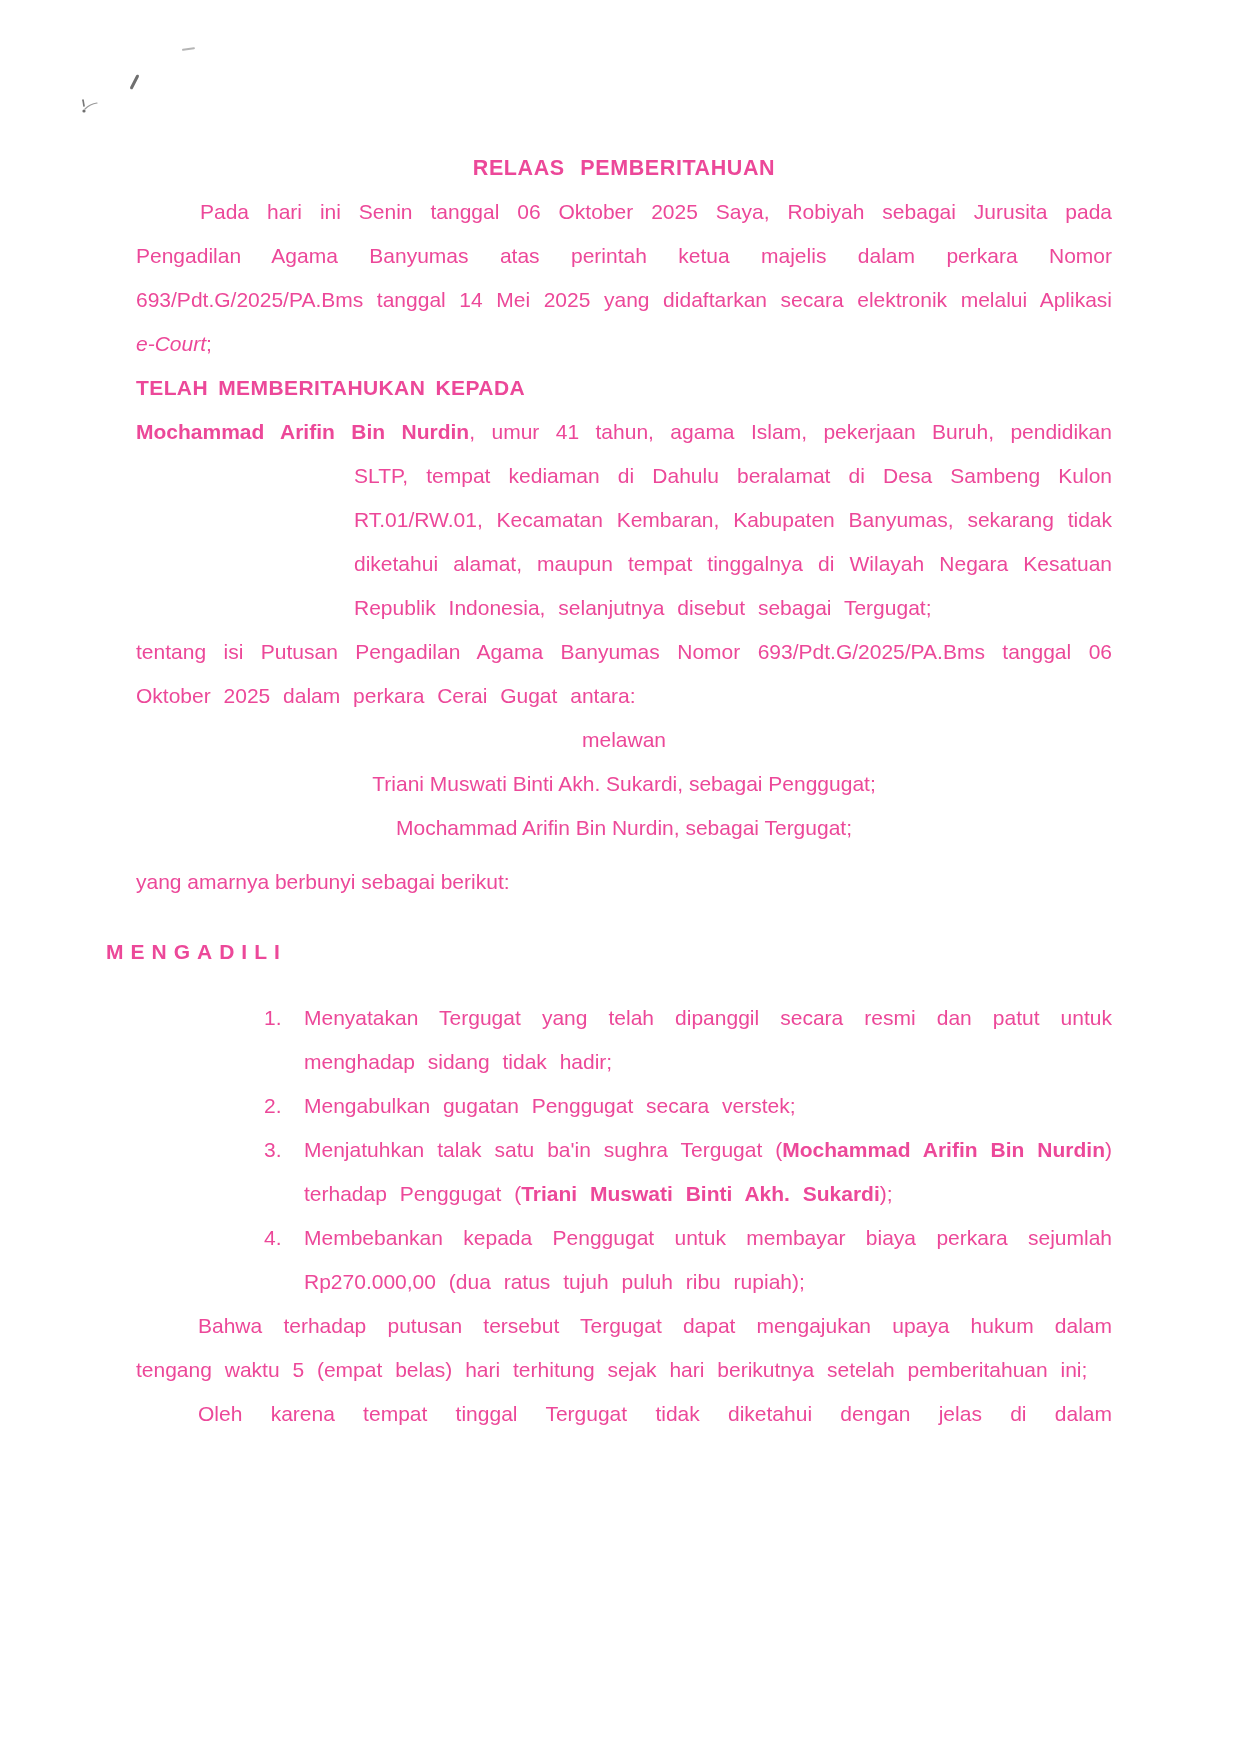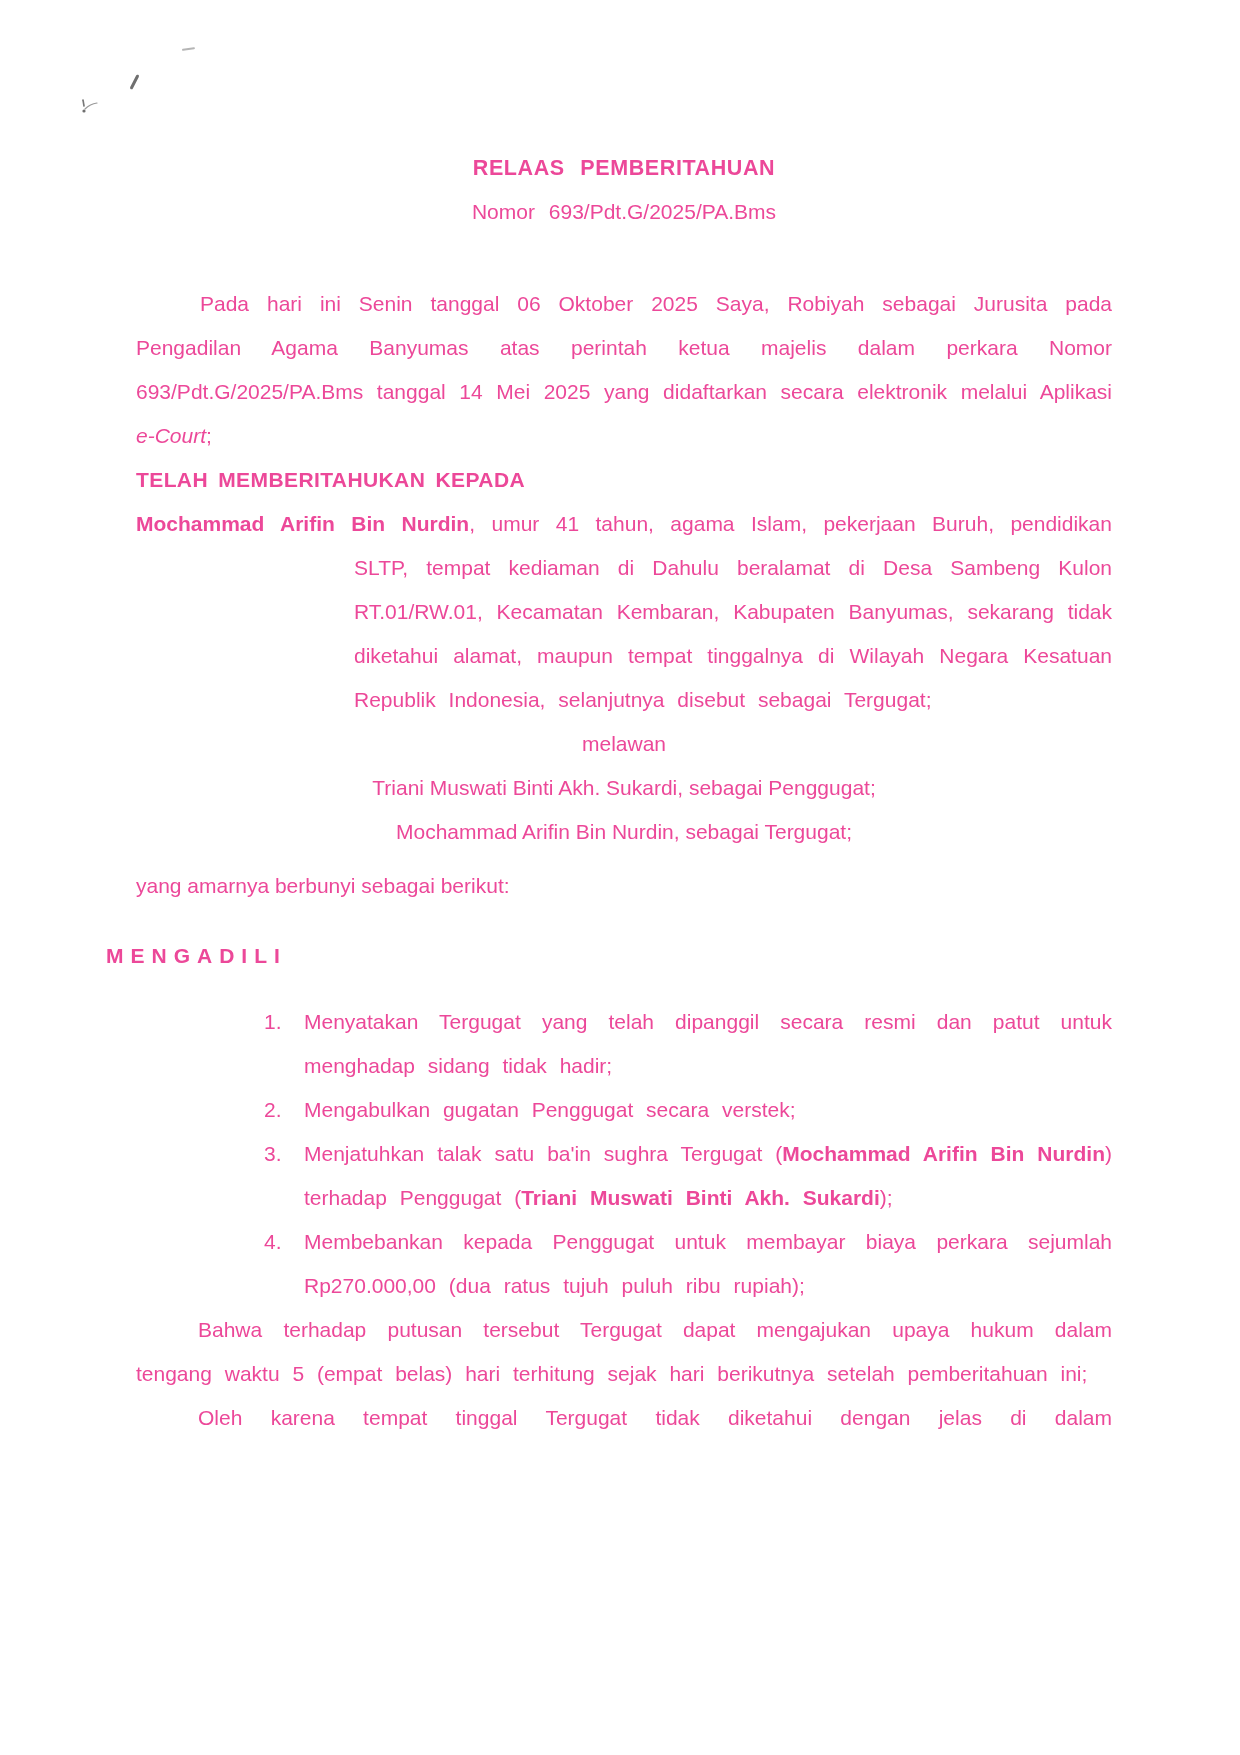--- a/index.html
+++ b/index.html
@@ -91,28 +91,28 @@
   <svg class="pen-scribble" viewBox="0 0 26 20">
     <path d="M3 6 L4 12" stroke="#777" stroke-width="1.6" fill="none" stroke-linecap="round"></path>
     <path d="M5 15 q5 -5 12 -6" stroke="#9a9a9a" stroke-width="1.2" fill="none" stroke-linecap="round"></path>
     <circle cx="4" cy="17" r="1.6" fill="#6f6f6f"></circle>
   </svg>
 
   <div class="content">
 
     <div class="doc-title">RELAAS PEMBERITAHUAN</div>
 
-    <div class="case-number">Nomor 693/Pdt.G/2025/PA.Bms</div>
 
     <p class="para first-indent" style="margin:0;"><span>Pada hari ini Senin tanggal 06 Oktober 2025 Saya, Robiyah sebagai Jurusita pada Pengadilan Agama Banyumas atas perintah ketua majelis dalam perkara Nomor 693/Pdt.G/2025/PA.Bms tanggal 14 Mei 2025 yang didaftarkan secara elektronik melalui Aplikasi </span><span class="italic">e-Court</span><span>;</span></p>
 
     <div class="notify-heading">TELAH MEMBERITAHUKAN KEPADA</div>
 
     <p class="party" style="margin:0;"><span class="bold">Mochammad Arifin Bin Nurdin</span><span>, umur 41 tahun, agama Islam, pekerjaan Buruh, pendidikan SLTP, tempat kediaman di Dahulu beralamat di Desa Sambeng Kulon RT.01/RW.01, Kecamatan Kembaran, Kabupaten Banyumas, sekarang tidak diketahui alamat, maupun tempat tinggalnya di Wilayah Negara Kesatuan Republik Indonesia, selanjutnya disebut sebagai Tergugat;</span></p>
 
+    <p class="para" style="margin:0;">tentang isi Putusan Pengadilan Agama Banyumas Nomor 693/Pdt.G/2025/PA.Bms tanggal 06 Oktober 2025 dalam perkara Cerai Gugat antara:</p>
 
     <div class="center">melawan</div>
     <div class="center">Triani Muswati Binti Akh. Sukardi, sebagai Penggugat;</div>
     <div class="center">Mochammad Arifin Bin Nurdin, sebagai Tergugat;</div>
 
     <div class="amar-intro">yang amarnya berbunyi sebagai berikut:</div>
 
     <div class="verdict-heading">MENGADILI</div>
 
     <div class="rulings">

